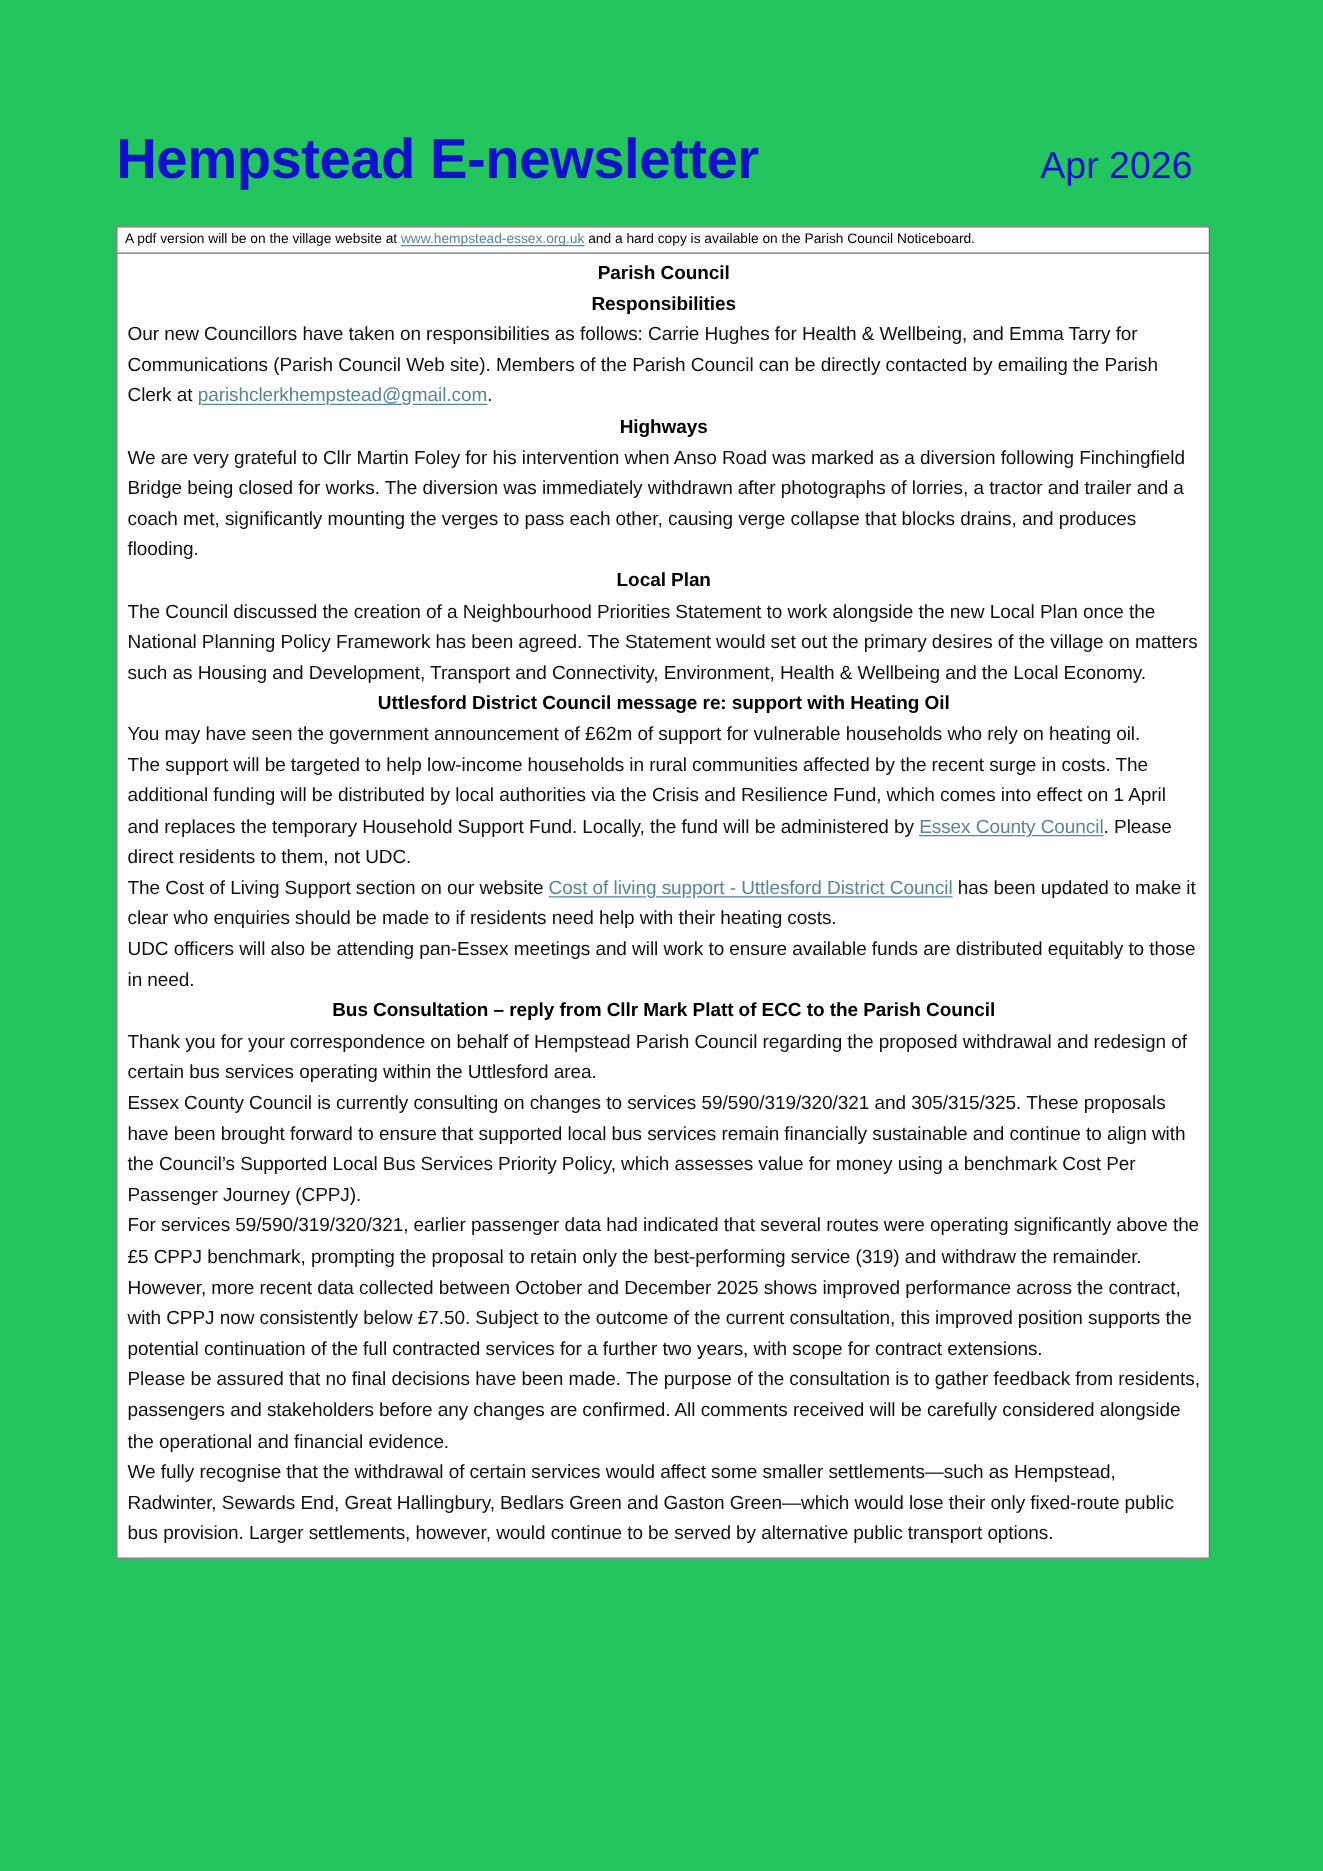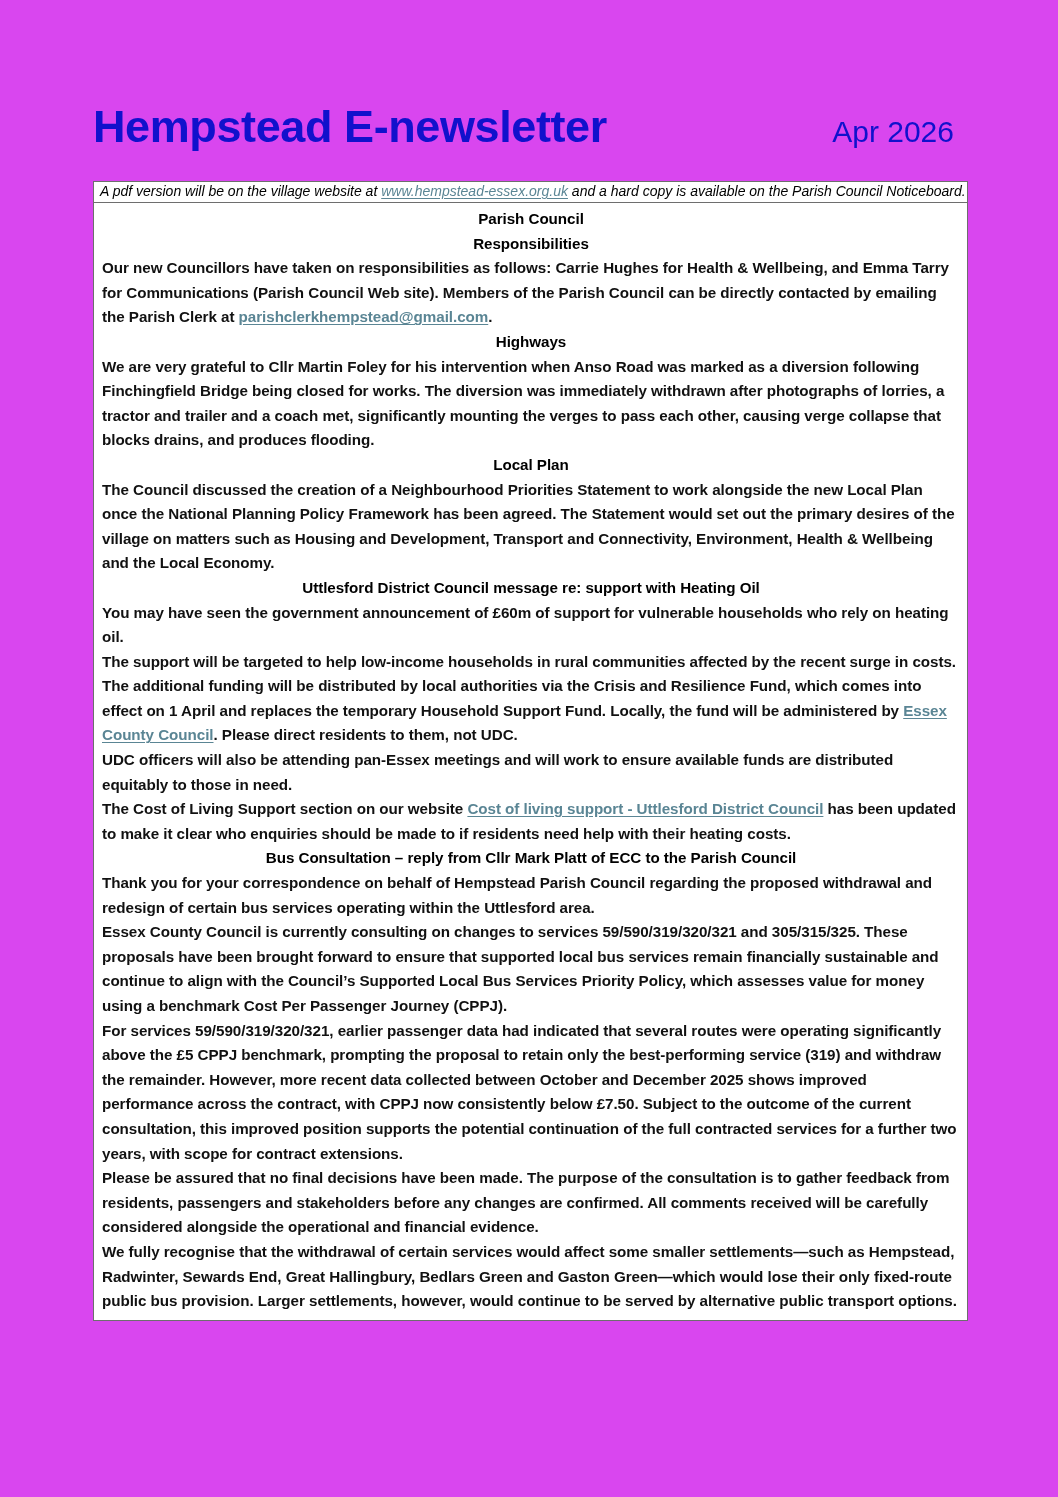--- a/index.html
+++ b/index.html
@@ -12,21 +12,21 @@
     height: 1497px;
     font-family: "Liberation Sans", sans-serif;
     color: #000000;
     -webkit-font-smoothing: antialiased;
   }
   .page {
     position: relative;
     width: 1058px;
     height: 1497px;
     box-sizing: border-box;
-    background: #d946ef;
+    background: #22c55e;
   }
 
   
   .masthead {
     position: absolute;
     left: 93px;
     top: 104px;
     width: 875px;
     display: flex;
     align-items: baseline;
@@ -57,43 +57,42 @@
     left: 93px;
     top: 181px;
     width: 875px;
     border: 1px solid #6e6e6e;
     box-sizing: border-box;
     background: #fff;
   }
   .note-row {
     border-bottom: 1px solid #6e6e6e;
     padding: 2px 6px 3px 6px;
-    font-size: 14px;
+    font-size: 11px;
     line-height: 15px;
     color: #000;
     white-space: nowrap;
     overflow: hidden;
-    font-style: italic;
   }
   .body-cell {
     padding: 4px 7px 6px 8px;
   }
 
   
   .h {
     font-size: 15.2px;
     font-weight: bold;
     line-height: 24.6px;
     color: #000;
     letter-spacing: -0.05px;
     text-align: center;
   }
   .p {
     font-size: 15.2px;
-    font-weight: bold;
+    font-weight: normal;
     line-height: 24.6px;
     color: #111;
     letter-spacing: -0.05px;
     text-align: left;
   }
   a.lnk, .lnk {
     color: #5a8594;
     text-decoration: underline;
     text-underline-offset: 1.5px;
   }
@@ -123,24 +122,24 @@
       <div class="h">Responsibilities</div>
       <div class="p"><span>Our new Councillors have taken on responsibilities as follows: Carrie Hughes for Health &amp; Wellbeing, and Emma Tarry for Communications (Parish Council Web site). Members of the Parish Council can be directly contacted by emailing the Parish Clerk at </span><a class="lnk" href="#">parishclerkhempstead@gmail.com</a><span>.</span></div>
 
       <div class="h">Highways</div>
       <div class="p">We are very grateful to Cllr Martin Foley for his intervention when Anso Road was marked as a diversion following Finchingfield Bridge being closed for works. The diversion was immediately withdrawn after photographs of lorries, a tractor and trailer and a coach met, significantly mounting the verges to pass each other, causing verge collapse that blocks drains, and produces flooding.</div>
 
       <div class="h">Local Plan</div>
       <div class="p">The Council discussed the creation of a Neighbourhood Priorities Statement to work alongside the new Local Plan once the National Planning Policy Framework has been agreed. The Statement would set out the primary desires of the village on matters such as Housing and Development, Transport and Connectivity, Environment, Health &amp; Wellbeing and the Local Economy.</div>
 
       <div class="h">Uttlesford District Council message re: support with Heating Oil</div>
-      <div class="p">You may have seen the government announcement of £60m of support for vulnerable households who rely on heating oil.</div>
+      <div class="p">You may have seen the government announcement of £62m of support for vulnerable households who rely on heating oil.</div>
       <div class="p"><span>The support will be targeted to help low-income households in rural communities affected by the recent surge in costs. The additional funding will be distributed by local authorities via the Crisis and Resilience Fund, which comes into effect on 1 April and replaces the temporary Household Support Fund. Locally, the fund will be administered by </span><a class="lnk" href="#">Essex County Council</a><span>. Please direct residents to them, not UDC.</span></div>
+      <div class="p"><span>The Cost of Living Support section on our website </span><a class="lnk" href="#">Cost of living support - Uttlesford District Council</a><span> has been updated to make it clear who enquiries should be made to if residents need help with their heating costs.</span></div>
       <div class="p">UDC officers will also be attending pan-Essex meetings and will work to ensure available funds are distributed equitably to those in need.</div>
-      <div class="p"><span>The Cost of Living Support section on our website </span><a class="lnk" href="#">Cost of living support - Uttlesford District Council</a><span> has been updated to make it clear who enquiries should be made to if residents need help with their heating costs.</span></div>
 
       <div class="h">Bus Consultation – reply from Cllr Mark Platt of ECC to the Parish Council</div>
       <div class="p">Thank you for your correspondence on behalf of Hempstead Parish Council regarding the proposed withdrawal and redesign of certain bus services operating within the Uttlesford area.</div>
       <div class="p">Essex County Council is currently consulting on changes to services 59/590/319/320/321 and 305/315/325. These proposals have been brought forward to ensure that supported local bus services remain financially sustainable and continue to align with the Council’s Supported Local Bus Services Priority Policy, which assesses value for money using a benchmark Cost Per Passenger Journey (CPPJ).</div>
       <div class="p">For services 59/590/319/320/321, earlier passenger data had indicated that several routes were operating significantly above the £5 CPPJ benchmark, prompting the proposal to retain only the best-performing service (319) and withdraw the remainder. However, more recent data collected between October and December 2025 shows improved performance across the contract, with CPPJ now consistently below £7.50. Subject to the outcome of the current consultation, this improved position supports the potential continuation of the full contracted services for a further two years, with scope for contract extensions.</div>
       <div class="p">Please be assured that no final decisions have been made. The purpose of the consultation is to gather feedback from residents, passengers and stakeholders before any changes are confirmed. All comments received will be carefully considered alongside the operational and financial evidence.</div>
       <div class="p">We fully recognise that the withdrawal of certain services would affect some smaller settlements—such as Hempstead, Radwinter, Sewards End, Great Hallingbury, Bedlars Green and Gaston Green—which would lose their only fixed-route public bus provision. Larger settlements, however, would continue to be served by alternative public transport options.</div>
 
     </div>
   </div>

